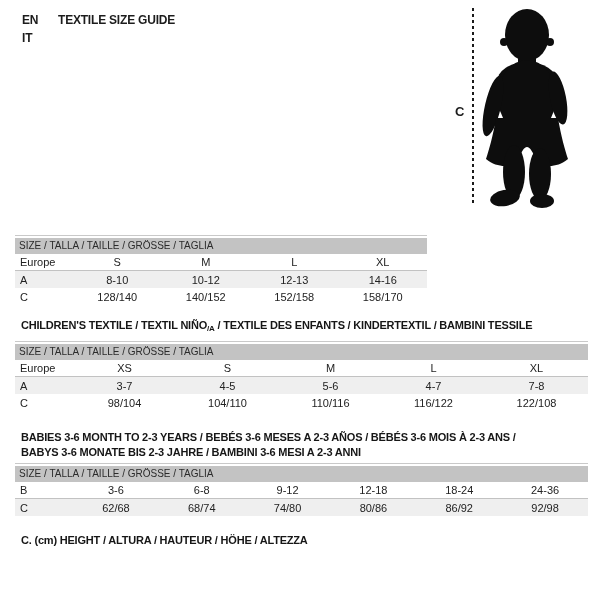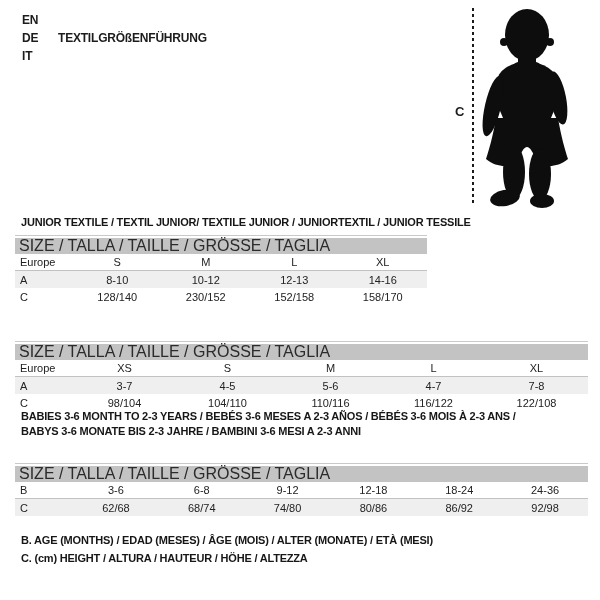--- a/index.html
+++ b/index.html
@@ -19,45 +19,42 @@
   .dotted-line { position:absolute; left:32px; top:8px; width:2px; height:198px;
     background-image:repeating-linear-gradient(to bottom, #1a1a1a 0px, #1a1a1a 3px, transparent 3px, transparent 6px); }
   .baby-svg { position:absolute; left:38px; top:2px; width:122px; height:210px; }
 
   
   .tbl-title { position:absolute; left:21px; font-size:11px; font-weight:700; letter-spacing:-0.2px; white-space:nowrap; color:#161616; }
   .tbl-title.two-line div { line-height:15px; }
 
   
   .tbl { position:absolute; left:15px; border-top:1px solid #c9c9c9; }
-  .tbl-bar { margin-top:2px; height:16px; background:#c3c3c3; font-size:16px; line-height:16px; padding-left:4px; color:#2b2b2b; white-space:nowrap; }
+  .tbl-bar { margin-top:2px; height:16px; background:#c3c3c3; font-size:10px; line-height:16px; padding-left:4px; color:#2b2b2b; white-space:nowrap; }
   .tbl-row { display:flex; height:17px; align-items:center; font-size:11px; color:#222; }
   .tbl-row.first { border-bottom:1px solid #c2c2c2;justify-content:center; }
   .tbl-row.shaded { background:#efefef; }
   .tbl-label { width:58px; padding-left:5px; }
   .tbl-cell { flex:1; text-align:center; }
 
   .subscript { font-size:8px; position:relative; top:2px; }
 
   
   .legend { position:absolute; left:21px; top:531px; }
   .legend-line { height:18px; line-height:18px; font-size:11px; font-weight:700; letter-spacing:-0.2px; white-space:nowrap; color:#161616; }
 </style>
 </head>
 <body>
 
 <div class="page">
 
   <div class="lang-block">
     <div class="lang-row">
       <span class="lang-code">EN</span>
-    </div>
-    <div class="lang-row">
-      <span class="lang-code">DE</span>
-      <span class="lang-label">TEXTILGRÖßENFÜHRUNG</span>
+      <span class="lang-label">TEXTILE SIZE GUIDE</span>
     </div>
     <div class="lang-row">
       <span class="lang-code">IT</span>
     </div>
   </div>
 
   <div class="figure">
     <span class="figure-c">C</span>
     <div class="dotted-line"></div>
     <svg class="baby-svg" viewBox="0 0 122 210" aria-hidden="true">
@@ -72,46 +69,46 @@
         <ellipse cx="80" cy="96" rx="8" ry="27" transform="rotate(-11 80 96)"></ellipse>
         <path d="M18 116 L80 116 C83 134 87 148 90 157 C78 167 63 165 58 159 C55 150 52 145 49 145 C46 145 43 150 40 159 C35 165 20 167 8 157 C11 148 15 134 18 116 Z"></path>
         <ellipse cx="36" cy="170" rx="11" ry="27"></ellipse>
         <ellipse cx="62" cy="172" rx="11" ry="26"></ellipse>
         <ellipse cx="27" cy="196" rx="15" ry="8" transform="rotate(-10 27 196)"></ellipse>
         <ellipse cx="64" cy="199" rx="12" ry="7"></ellipse>
       </g>
     </svg>
   </div>
 
-  <h2 class="tbl-title" style="top:216px">JUNIOR TEXTILE / TEXTIL JUNIOR/ TEXTILE JUNIOR / JUNIORTEXTIL / JUNIOR TESSILE</h2>
   <div class="tbl" style="top:235px; width:412px">
     <div class="tbl-bar">SIZE / TALLA / TAILLE / GRÖSSE / TAGLIA</div>
     <div class="tbl-row first">
       <span class="tbl-label">Europe</span>
       <span class="tbl-cell">S</span>
       <span class="tbl-cell">M</span>
       <span class="tbl-cell">L</span>
       <span class="tbl-cell">XL</span>
     </div>
     <div class="tbl-row shaded">
       <span class="tbl-label">A</span>
       <span class="tbl-cell">8-10</span>
       <span class="tbl-cell">10-12</span>
       <span class="tbl-cell">12-13</span>
       <span class="tbl-cell">14-16</span>
     </div>
     <div class="tbl-row">
       <span class="tbl-label">C</span>
       <span class="tbl-cell">128/140</span>
-      <span class="tbl-cell">230/152</span>
+      <span class="tbl-cell">140/152</span>
       <span class="tbl-cell">152/158</span>
       <span class="tbl-cell">158/170</span>
     </div>
   </div>
 
+  <h2 class="tbl-title" style="top:319px"><span>CHILDREN'S TEXTILE / TEXTIL NIÑO</span><span class="subscript">/A</span><span> / TEXTILE DES ENFANTS / KINDERTEXTIL / BAMBINI TESSILE</span></h2>
   <div class="tbl" style="top:341px; width:573px">
     <div class="tbl-bar">SIZE / TALLA / TAILLE / GRÖSSE / TAGLIA</div>
     <div class="tbl-row first">
       <span class="tbl-label">Europe</span>
       <span class="tbl-cell">XS</span>
       <span class="tbl-cell">S</span>
       <span class="tbl-cell">M</span>
       <span class="tbl-cell">L</span>
       <span class="tbl-cell">XL</span>
     </div>
@@ -126,21 +123,21 @@
     <div class="tbl-row">
       <span class="tbl-label">C</span>
       <span class="tbl-cell">98/104</span>
       <span class="tbl-cell">104/110</span>
       <span class="tbl-cell">110/116</span>
       <span class="tbl-cell">116/122</span>
       <span class="tbl-cell">122/108</span>
     </div>
   </div>
 
-  <div class="tbl-title two-line" style="top:409px">
+  <div class="tbl-title two-line" style="top:430px">
     <div>BABIES 3-6 MONTH TO 2-3 YEARS / BEBÉS 3-6 MESES A 2-3 AÑOS / BÉBÉS 3-6 MOIS À 2-3 ANS /</div>
     <div>BABYS 3-6 MONATE BIS 2-3 JAHRE / BAMBINI 3-6 MESI A 2-3 ANNI</div>
   </div>
   <div class="tbl" style="top:463px; width:573px">
     <div class="tbl-bar">SIZE / TALLA / TAILLE / GRÖSSE / TAGLIA</div>
     <div class="tbl-row first">
       <span class="tbl-label">B</span>
       <span class="tbl-cell">3-6</span>
       <span class="tbl-cell">6-8</span>
       <span class="tbl-cell">9-12</span>
@@ -153,17 +150,16 @@
       <span class="tbl-cell">62/68</span>
       <span class="tbl-cell">68/74</span>
       <span class="tbl-cell">74/80</span>
       <span class="tbl-cell">80/86</span>
       <span class="tbl-cell">86/92</span>
       <span class="tbl-cell">92/98</span>
     </div>
   </div>
 
   <div class="legend">
-    <div class="legend-line">B. AGE (MONTHS) / EDAD (MESES) / ÂGE (MOIS) / ALTER (MONATE) / ETÀ (MESI)</div>
     <div class="legend-line">C. (cm) HEIGHT / ALTURA / HAUTEUR / HÖHE / ALTEZZA</div>
   </div>
 
 </div>
 
 </body></html>

